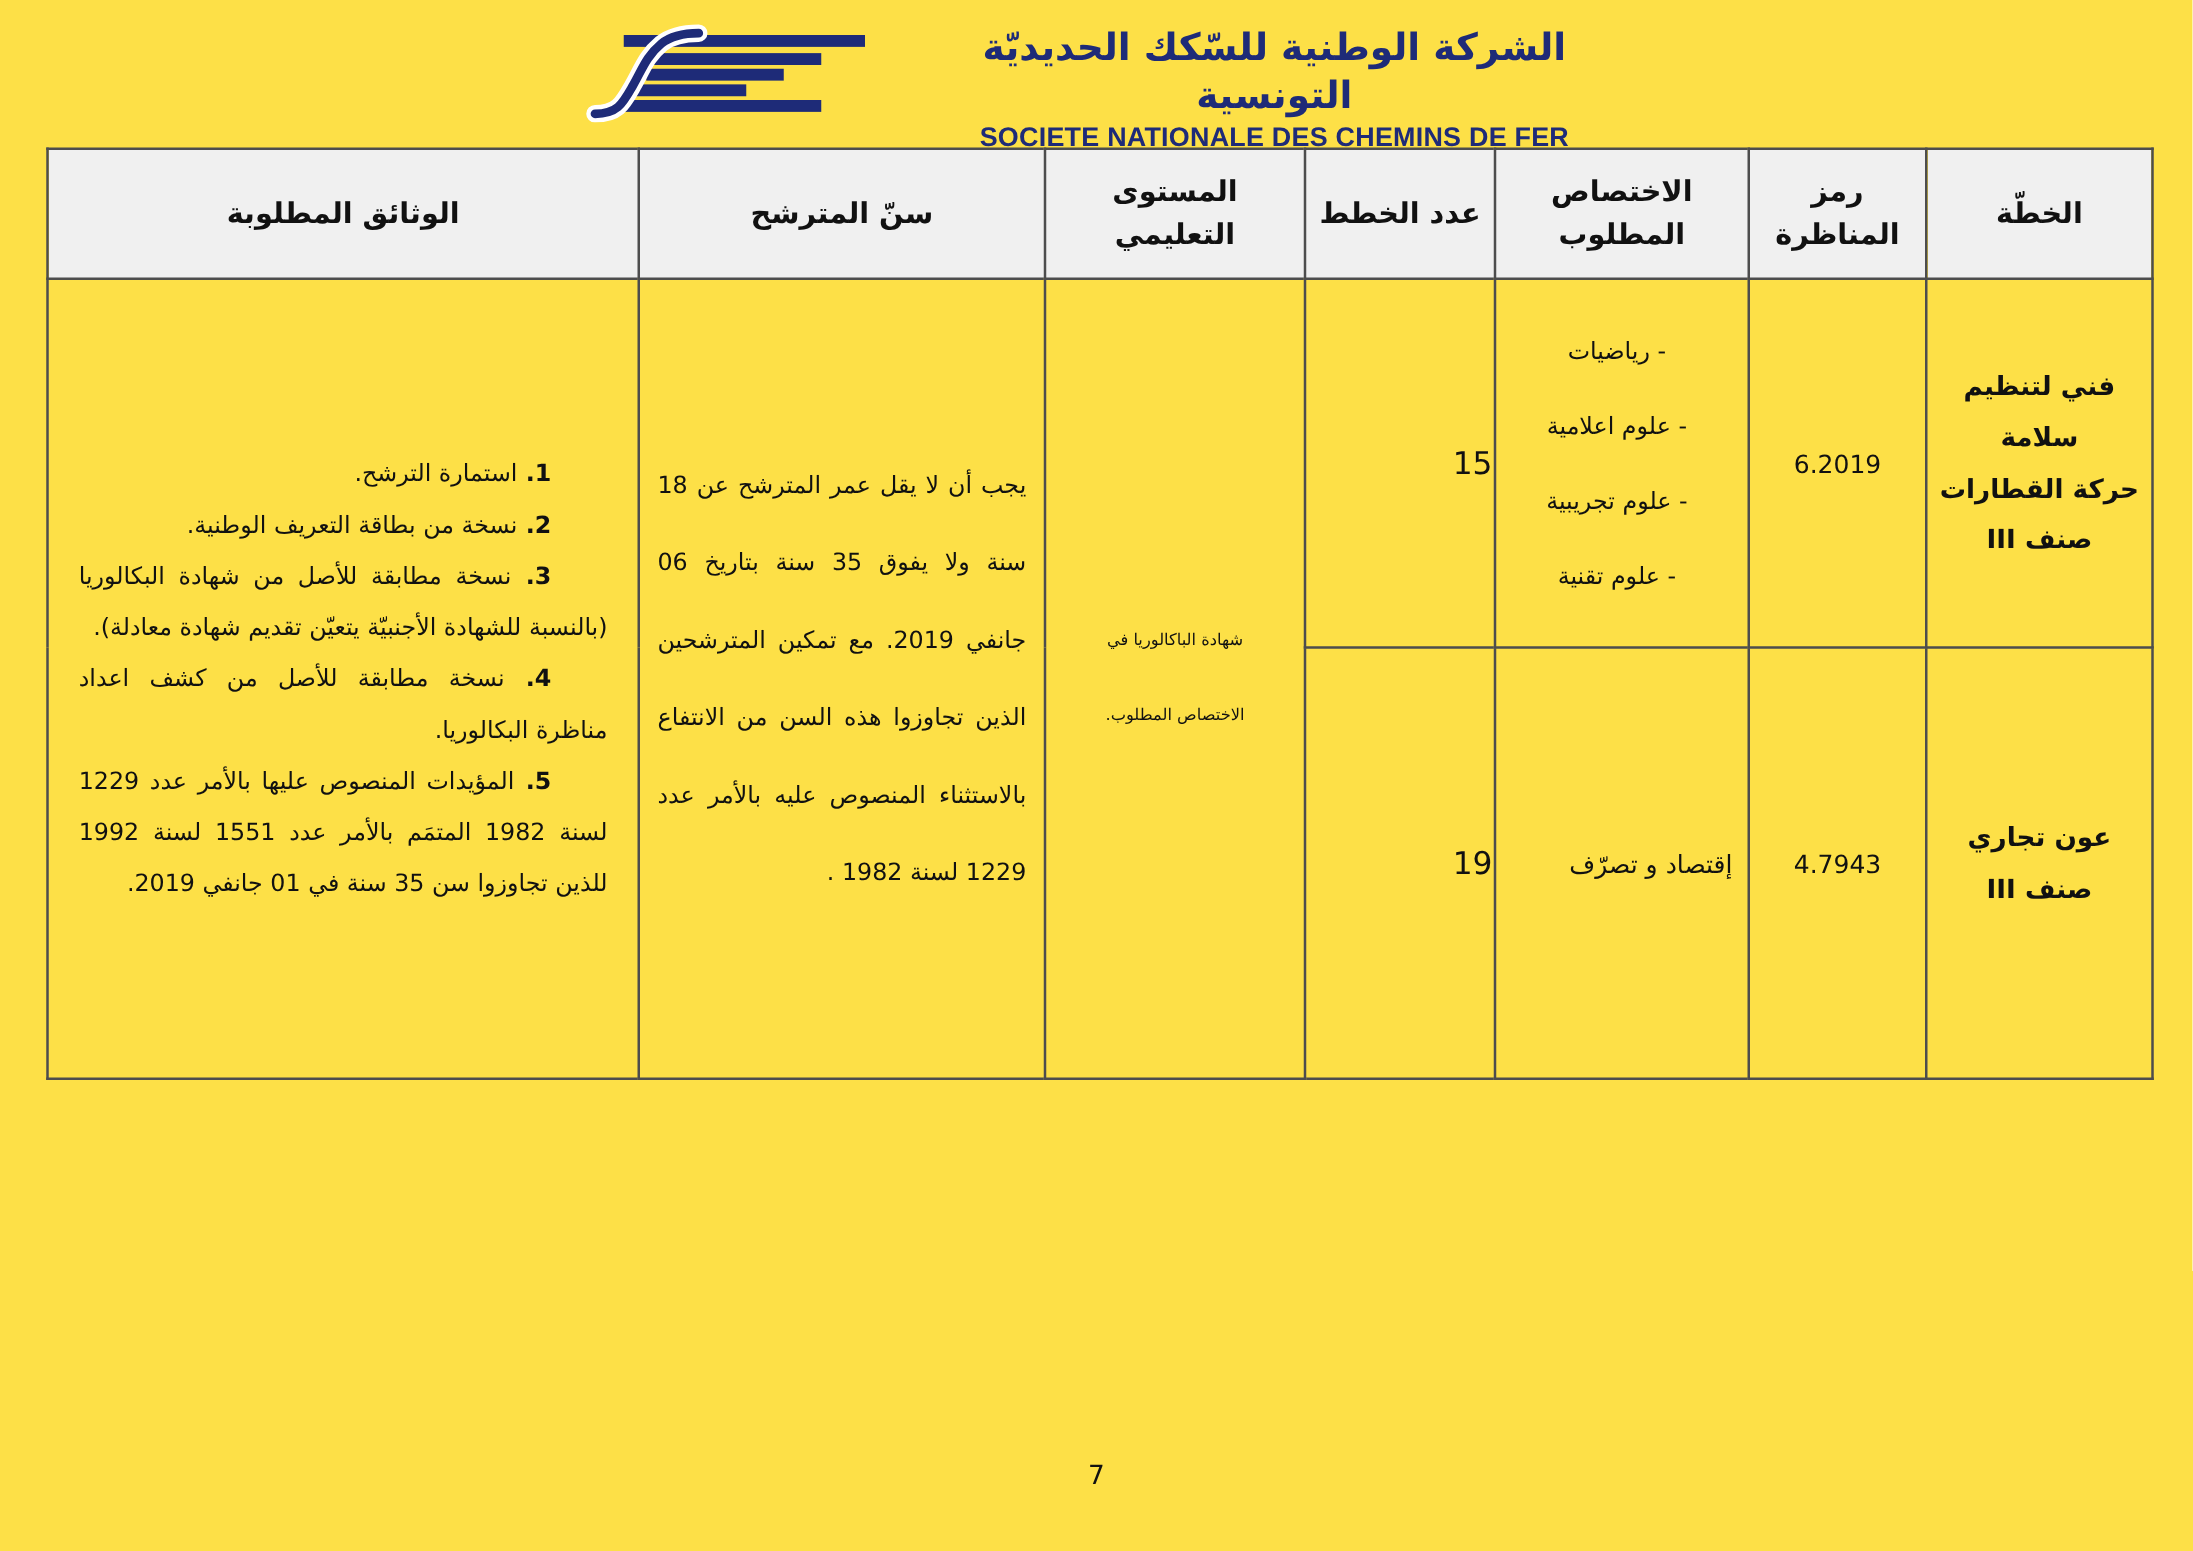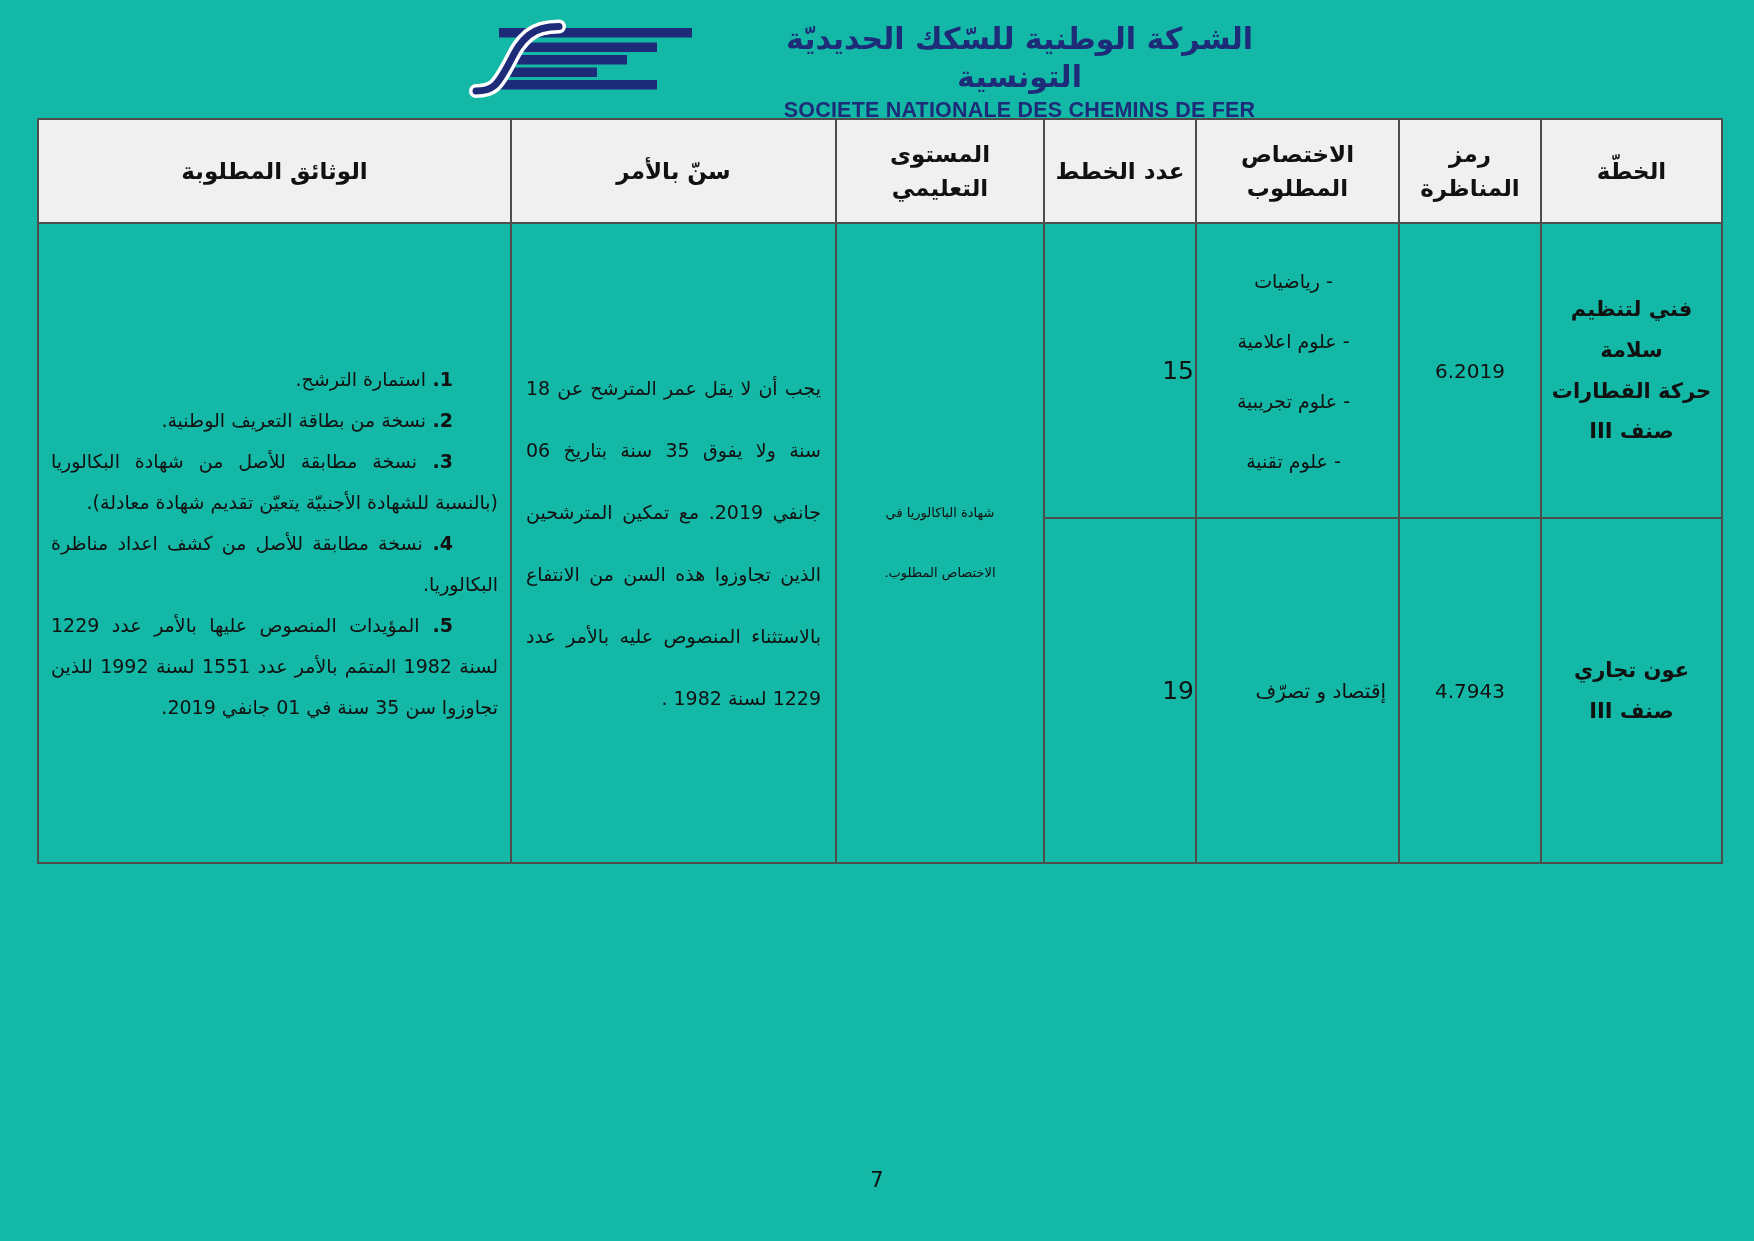--- a/index.html
+++ b/index.html
@@ -1,19 +1,19 @@
 <!DOCTYPE html>
 <html lang="ar" dir="rtl"><head>
 <meta charset="utf-8">
 <style>
   html,body{margin:0;padding:0;background:#ffffff;}
   .page{
     position:relative;
     width:1754px;height:1241px;
-    background:#14b8a6;
+    background:#fde047;
     overflow:hidden;
     font-family:"DejaVu Sans","Liberation Sans",sans-serif;
     color:#111111;
   }
 
   
   .brand{
     position:absolute;left:462px;top:12px;
     display:flex;flex-direction:row-reverse;align-items:flex-start;gap:28px;
     direction:ltr;
@@ -61,21 +61,21 @@
   .spec-item{font-size:19px;line-height:60px;white-space:nowrap;}
   td.cell-specialty-single{font-size:20px;text-align:right;padding:0 12px;}
   td.cell-level{
     font-size:13px;text-align:center;line-height:60px;white-space:pre-line;
   }
   td.cell-age{
     font-size:19px;text-align:justify;line-height:62px;padding:0 14px;
   }
   td.cell-docs{padding:0 12px;}
   ol.docs-list{
-    margin:0;padding:0;list-style:none;counter-reset:doc;
+    margin:12px;padding:0;list-style:none;counter-reset:doc;
   }
   ol.docs-list li{
     counter-increment:doc;
     font-size:19px;line-height:41px;
     text-align:justify;
     text-indent:45px;
   }
   ol.docs-list li::before{
     content:counter(doc) ". ";
     font-weight:bold;
@@ -122,21 +122,21 @@
       <col style="width:473px">
     </colgroup>
     <tbody>
         <tr style="height:104px">
       <th>الخطّة</th>
       <th>رمز المناظرة</th>
       <th class="pre">الاختصاص
 المطلوب</th>
       <th>عدد الخطط</th>
       <th>المستوى التعليمي</th>
-      <th>سنّ بالأمر</th>
+      <th>سنّ المترشح</th>
       <th>الوثائق المطلوبة</th>
     </tr>
 
     <tr style="height:295px">
       <td class="cell-plan">فني لتنظيم سلامة
 حركة القطارات
 صنف III</td>
       <td class="cell-code">6.2019</td>
       <td class="cell-specialties">
         <div class="spec-item">- رياضيات</div>

